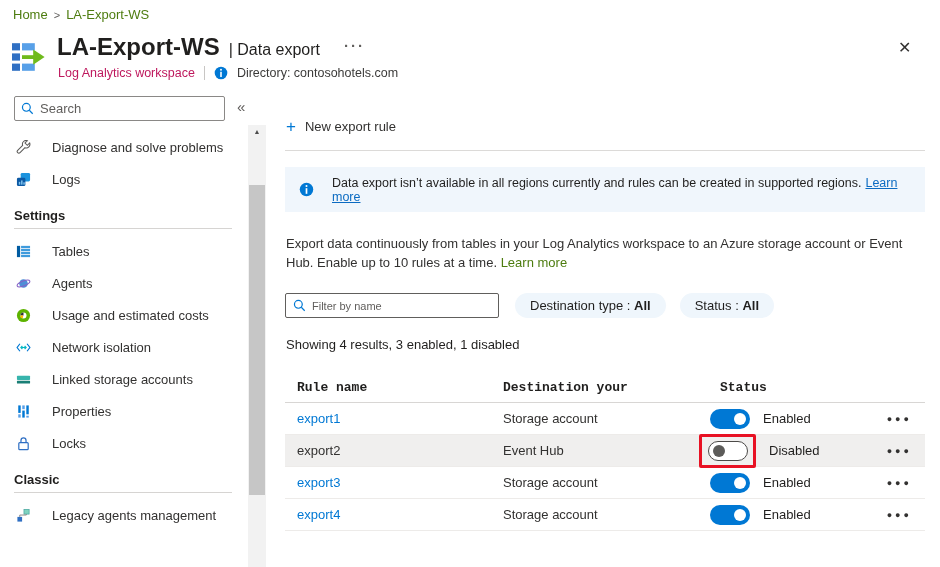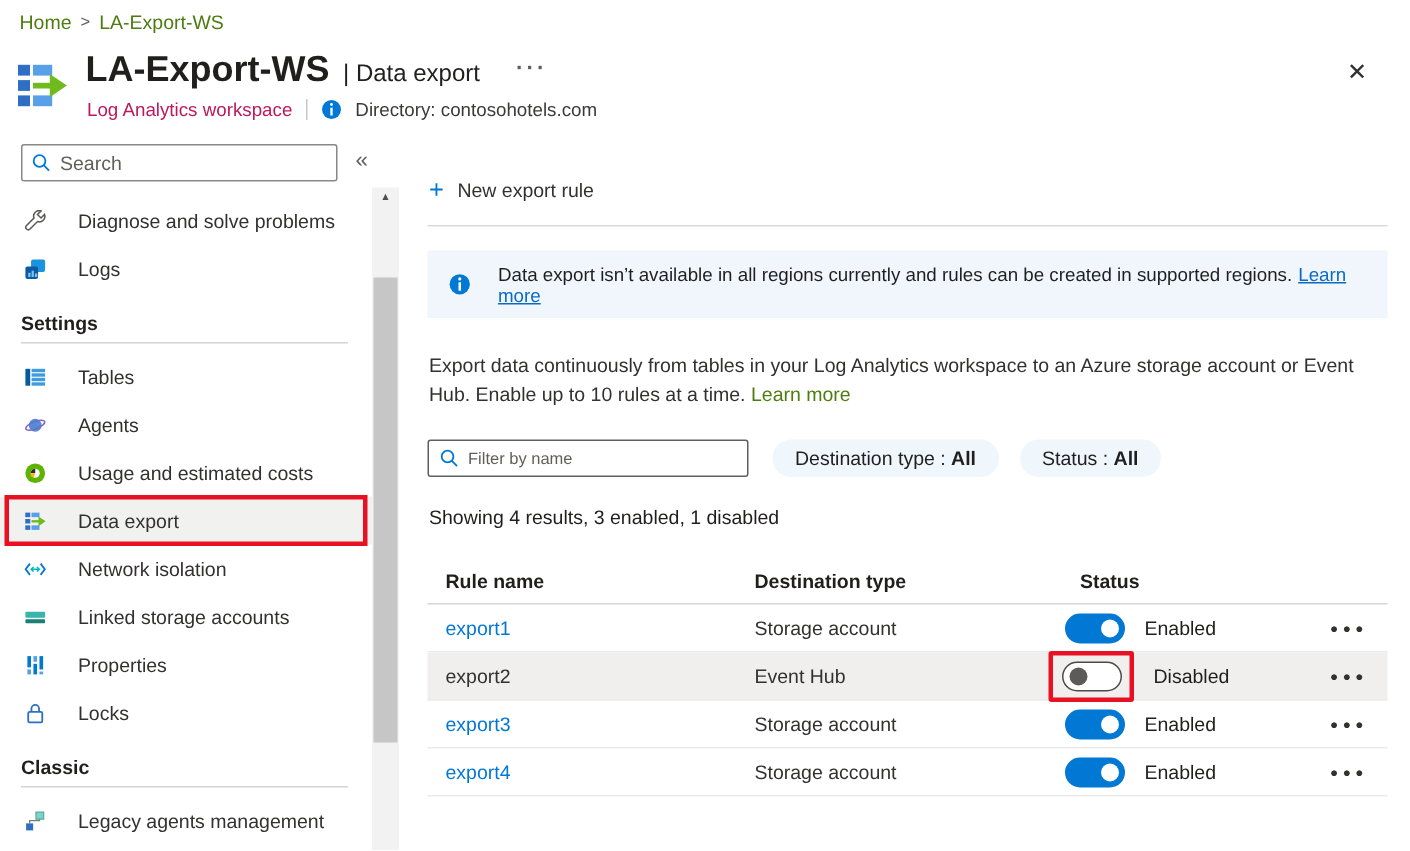--- a/index.html
+++ b/index.html
@@ -64,21 +64,21 @@
   .filter-box input::placeholder { color:#605e5c; }
   .pill { height:25px; background:#eff6fc; border-radius:13px; display:flex; align-items:center; padding:0 15px; color:#201f1e; cursor:pointer; white-space:nowrap; }
   .pill b { font-weight:700; }
   .pill.p1 { margin-left:16px; }
   .pill.p2 { margin-left:14px; }
 
   .results { position:absolute; top:247px; left:1px; color:#201f1e; }
 
   .tbl { position:absolute; top:282px; left:0; width:640px; }
   .trow, .thead { display:flex; align-items:center; height:32px; border-bottom:1px solid #edebe9; }
-  .thead { height:31px; border-bottom:1px solid #d8d6d4; font-weight:700; color:#201f1e; }
+  .thead { height:31px; border-bottom:1px solid #d8d6d4; font-weight:700; color:#201f1e;font-family:Liberation Mono, monospace; }
   .c { flex:none; }
   .c.name { width:218px; padding-left:12px; }
   .c.dest { width:207px; }
   .c.status { flex:1; display:flex; align-items:center; }
   .thead .c.status { padding-left:10px; }
   .trow.hl { background:#f0efee; }
   .trow.hl .rule-link { color:#323130; }
   .rule-link { color:#0078d4; cursor:pointer; }
 
   .toggle-wrap { display:inline-flex; align-items:center; }
@@ -195,34 +195,20 @@
         <span class="nicon">
           <svg width="15" height="15" viewBox="0 0 16 16">
               <circle cx="8" cy="8" r="7" fill="#5db300"></circle>
               <circle cx="8" cy="8" r="3.2" fill="#fff"></circle>
               <path d="M8 4.8 A3.2 3.2 0 0 0 4.8 8 L8 8 Z" fill="#2a3135"></path>
               <circle cx="6.2" cy="9.3" r="1.5" fill="#ffb900"></circle>
             </svg>
         </span>
         <span>Usage and estimated costs</span>
       </div>
-      <div class="nav-item selected">
-        <span class="nicon">
-          <svg width="15" height="15" viewBox="0 0 18 18">
-              <rect x="1" y="2.1" width="4" height="3.6" fill="#2f6fc3"></rect>
-              <rect x="6" y="2.1" width="6.4" height="3.6" fill="#58a0e8"></rect>
-              <rect x="1" y="7.2" width="4" height="3.6" fill="#2f6fc3"></rect>
-              <rect x="1" y="12.3" width="4" height="3.6" fill="#2f6fc3"></rect>
-              <rect x="6" y="12.3" width="6.4" height="3.6" fill="#58a0e8"></rect>
-              <rect x="6" y="8.1" width="6.5" height="1.9" fill="#6fba1c"></rect>
-              <path d="M11.6 5.2 L17.3 9 L11.6 12.9 Z" fill="#6fba1c"></path>
-            </svg>
-        </span>
-        <span>Data export</span>
-      </div>
       <div class="nav-item">
         <span class="nicon">
           <svg width="15" height="15" viewBox="0 0 16 16">
               <path d="M4.2 4 L1.2 8 L4.2 12" fill="none" stroke="#0078d4" stroke-width="1.3"></path>
               <path d="M11.8 4 L14.8 8 L11.8 12" fill="none" stroke="#0078d4" stroke-width="1.3"></path>
               <line x1="5.6" y1="8" x2="10.4" y2="8" stroke="#00b7c3" stroke-width="1.2"></line>
               <path d="M6.8 6.4 L5.2 8 L6.8 9.6" fill="none" stroke="#00b7c3" stroke-width="1.2"></path>
               <path d="M9.2 6.4 L10.8 8 L9.2 9.6" fill="none" stroke="#00b7c3" stroke-width="1.2"></path>
             </svg>
         </span>
@@ -322,21 +308,21 @@
       <div class="pill p2">
         <span>Status :</span>&nbsp;<b>All</b>
       </div>
     </div>
 
     <div class="results">Showing 4 results, 3 enabled, 1 disabled</div>
 
     <div class="tbl">
       <div class="thead">
         <div class="c name">Rule name</div>
-        <div class="c dest">Destination type</div>
+        <div class="c dest">Destination your</div>
         <div class="c status">Status</div>
       </div>
 
       <div class="trow">
         <div class="c name"><a class="rule-link">export1</a></div>
         <div class="c dest">Storage account</div>
         <div class="c status">
           <span class="toggle-wrap">
               <span class="toggle on"></span>
             </span>

